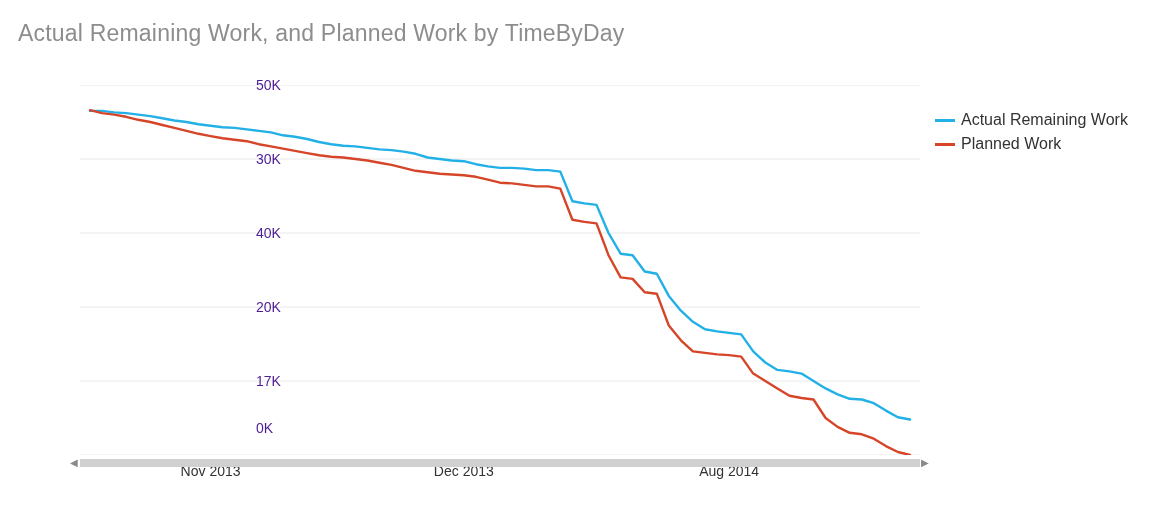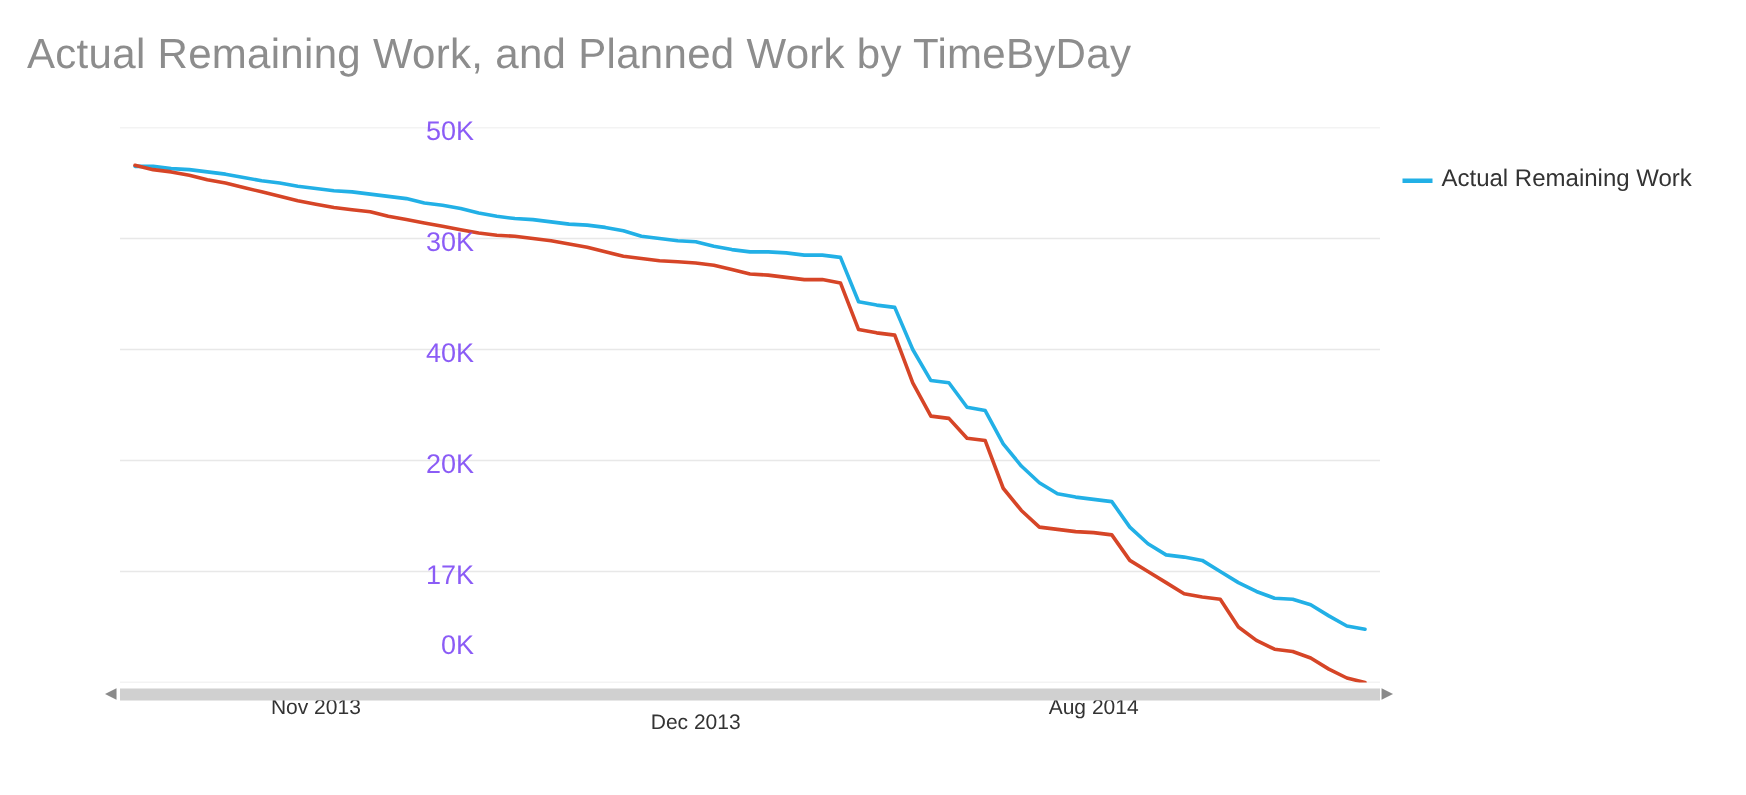--- a/index.html
+++ b/index.html
@@ -14,40 +14,40 @@
   }
   .container {
     position: relative;
     width: 1164px;
     height: 530px;
   }
   .title {
     position: absolute;
     left: 18px;
     top: 20px;
-    font-size: 28px;
+    font-size: 23px;
     font-weight: 300;
     color: #8d8d8d;
     letter-spacing: 0.2px;
   }
   .plot {
     position: absolute;
     left: 80px;
     top: 85px;
     width: 840px;
     height: 370px;
   }
   .plot svg { display: block; }
   .ytick-label {
     position: absolute;
     right: 848px;
     width: 60px;
-    text-align: right;
-    font-size: 18px;
-    color: #8b5cf6;
+    text-align: left;
+    font-size: 14px;
+    color: #4c1d95;
   }
   .xtick-label {
     position: absolute;
     top: 463px;
     font-size: 14px;
     color: #333;
     width: 120px;
     text-align: center;
   }
   .legend {
@@ -108,27 +108,31 @@
   </div>
 
   <div class="ytick-label" style="top:420px">0K</div>
   <div class="ytick-label" style="top:373px">17K</div>
   <div class="ytick-label" style="top:299px">20K</div>
   <div class="ytick-label" style="top:225px">40K</div>
   <div class="ytick-label" style="top:151px">30K</div>
   <div class="ytick-label" style="top:77px">50K</div>
 
   <div class="xtick-label" id="xt0" style="left: 150.588px;">Nov 2013</div>
-  <div class="xtick-label" id="xt1" style="left: 403.824px; margin-top: 10px;">Dec 2013</div>
+  <div class="xtick-label" id="xt1" style="left: 403.824px;">Dec 2013</div>
   <div class="xtick-label" id="xt2" style="left: 669.118px;">Aug 2014</div>
 
   <div class="scroll-arrow" style="left:70px">◀</div>
   <div class="scroll-track"></div>
   <div class="scroll-arrow" style="left:921px">▶</div>
 
   <div class="legend">
     <div class="legend-item">
       <span class="legend-swatch" id="sw1" style="background: rgb(34, 176, 230);"></span>
       <span>Actual Remaining Work</span>
     </div>
+    <div class="legend-item">
+      <span class="legend-swatch" id="sw2" style="background: rgb(214, 69, 39);"></span>
+      <span>Planned Work</span>
+    </div>
   </div>
 
 </div>
 
 </body></html>

